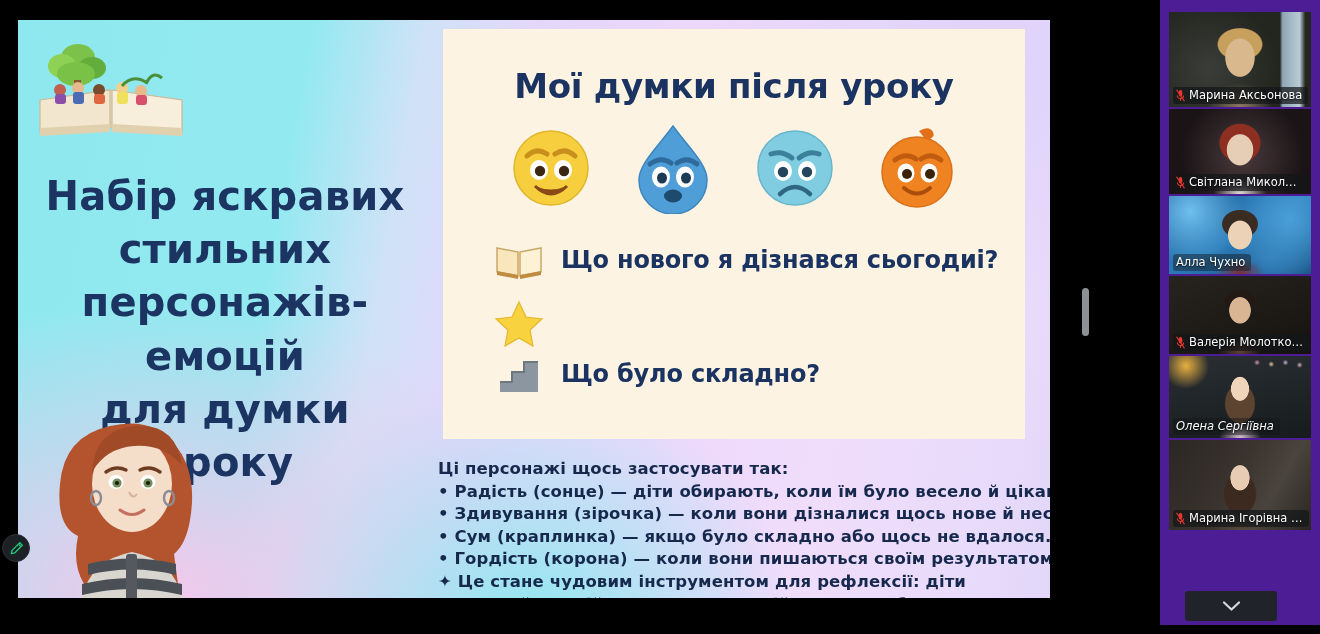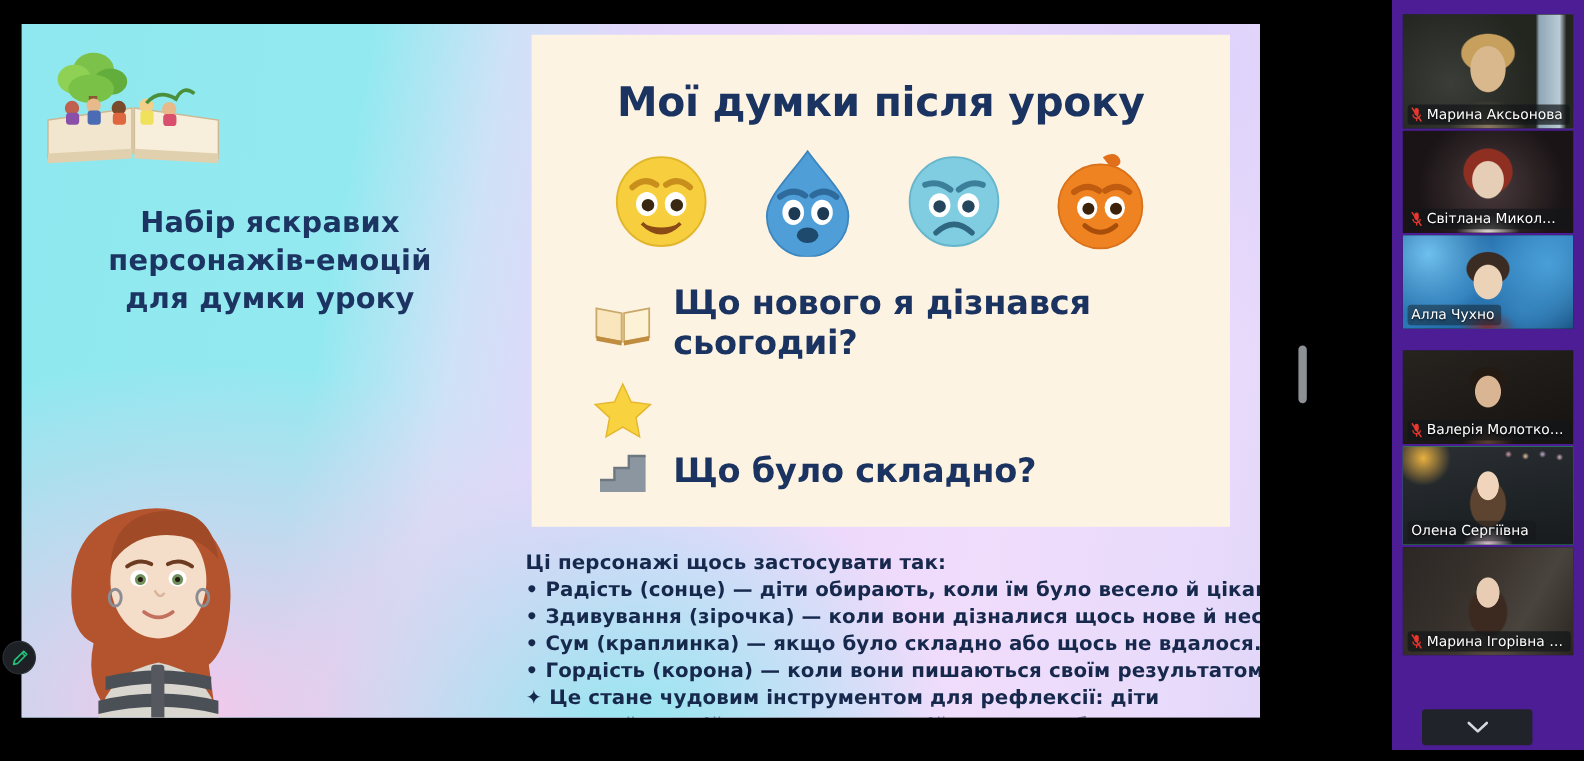--- a/index.html
+++ b/index.html
@@ -41,21 +41,21 @@
   }
 
   
   .book-art { position: absolute; left: 8px; top: 8px; width: 175px; height: 120px; }
 
   
   .headline {
     position: absolute; left: 22px; top: 150px; width: 370px;
     text-align: center; color: #1c3461;
     font-family: "DejaVu Sans", "Liberation Sans", sans-serif;
-    font-weight: 700; font-size: 24px; line-height: 1.33;
+    font-weight: 700; font-size: 40px; line-height: 1.33;
     letter-spacing: .2px;
   }
 
   
   .woman-art { position: absolute; left: 10px; top: 368px; width: 250px; height: 230px; }
 
   
   .card {
     position: absolute; left: 425px; top: 9px; width: 582px; height: 410px;
     background: #fdf3e3;
@@ -65,21 +65,21 @@
     font-weight: 700; font-size: 34px; letter-spacing: -0.3px;
   }
   .emoji-row {
     display: flex; justify-content: center; gap: 30px; margin-top: 16px;
   }
   .emoji-row svg { display: block; }
   .qa-list { margin: 22px 0 0 48px; }
   .qa-item { display: flex; align-items: center; gap: 14px; margin-bottom: 16px; }
   .qa-item:nth-child(2) { margin-bottom: 2px; }
   .qa-icon { width: 56px; height: 48px; flex: 0 0 56px; display:flex; align-items:center; justify-content:center; }
-  .qa-text { color: #1a3360; font-weight: 700; font-size: 28px; letter-spacing: -0.2px; }
+  .qa-text { color: #1a3360; font-weight: 700; font-size: 24px; letter-spacing: -0.2px; }
 
   
   .notes {
     position: absolute; left: 420px; top: 438px; width: 600px;
     color: #16294d; font-size: 16.5px; line-height: 1.37; font-weight: 600;
     letter-spacing: .1px;
   }
   .notes .n-line { white-space: nowrap; }
   .notes .n-wrap { white-space: normal; }
 
@@ -100,21 +100,21 @@
   
   #filmstrip {
     position: absolute; left: 1160px; top: 0; width: 160px; height: 625px;
     background: #4c1d95;
   }
   .tile {
     position: relative; width: 142px; margin: 0 auto; overflow: hidden;
     background: #16191c;
   }
   .tile .feed { position: absolute; inset: 0; }
-  .tile.active { outline: 3px solid #2fd27a; outline-offset: -3px; }
+  .tile.active { outline: 3px solid #2fd27a; outline-offset: -3px; font-style: italic; }
   .namebar {
     position: absolute; left: 4px; bottom: 3px;
     display: flex; align-items: center; gap: 4px;
     background: rgba(20,22,25,.72); border-radius: 3px;
     padding: 1px 6px 2px 3px; max-width: 136px;
   }
   .namebar .nm {
     color: #fff; font-size: 11.5px; white-space: nowrap;
     overflow: hidden; text-overflow: ellipsis; max-width: 120px;
     text-shadow: 0 1px 2px rgba(0,0,0,.9);
@@ -158,20 +158,21 @@
         <circle cx="96" cy="60" r="6" fill="#f2d08a"></circle>
           <rect x="91" y="64" width="11" height="12" rx="3" fill="#f0e15c"></rect>
         <circle cx="115" cy="63" r="6" fill="#e8b98b"></circle>
           <rect x="110" y="67" width="11" height="10" rx="3" fill="#d94f6e"></rect>
         <path d="M96 58 q10 -12 24 -4" stroke="#4a8f3a" stroke-width="3" fill="none"></path>
         <path d="M120 56 q6 -14 16 -6" stroke="#4a8f3a" stroke-width="3" fill="none"></path>
       </svg>
 
       <div class="headline">
         <div>Набір яскравих</div>
+        <div>стильних</div>
         <div>персонажів-емоцій</div>
         <div>для думки уроку</div>
       </div>
 
       <svg class="woman-art" viewBox="0 0 250 230">
         <path d="M56 196 q-12 -20 -6 -48 q-22 -10 -18 -52 q4 -48 50 -58 q44 -10 66 20 q22 28 14 74 q-4 24 -16 34 l4 30 z" fill="#b4542e"></path>
         <ellipse cx="104" cy="96" rx="40" ry="48" fill="#f4ddc9"></ellipse>
         <path d="M64 84 q2 -42 42 -46 q42 -4 48 40 q-18 -22 -48 -20 q-28 2 -42 26 z" fill="#a14a28"></path>
         <ellipse cx="88" cy="94" rx="7.5" ry="7" fill="#fff"></ellipse>
         <ellipse cx="120" cy="94" rx="7.5" ry="7" fill="#fff"></ellipse>
@@ -351,21 +352,21 @@
              linear-gradient(150deg,#1d5d96 0%,#2a7ab8 50%,#12456f 100%);"></div>
       <div class="feed" style="background:
              radial-gradient(ellipse 20px 24px at 50% 50%, #ecd2b6 0%, #ecd2b6 58%, rgba(0,0,0,0) 62%),
              radial-gradient(ellipse 28px 22px at 50% 36%, #3a2c22 0%, #3a2c22 62%, rgba(0,0,0,0) 66%),
              radial-gradient(ellipse 34px 22px at 50% 100%, #7c2f35 0%, rgba(0,0,0,0) 72%);"></div>
       <div class="namebar" style="background:rgba(20,22,25,.45)">
         <span class="nm">Алла Чухно</span>
       </div>
     </div>
 
-    <div class="tile" style="height:78px;margin-top:18px">
+    <div class="tile" style="height:78px;margin-top:2px">
       <div class="feed" style="background:linear-gradient(160deg,#272420 0%,#15120f 100%);"></div>
       <div class="feed" style="background:
              radial-gradient(ellipse 18px 22px at 50% 44%, #d9b593 0%, #d9b593 58%, rgba(0,0,0,0) 62%),
              radial-gradient(ellipse 24px 18px at 50% 32%, #241a14 0%, #241a14 62%, rgba(0,0,0,0) 66%),
              radial-gradient(ellipse 30px 20px at 50% 96%, #5e4232 0%, rgba(0,0,0,0) 72%);"></div>
       <div class="namebar">
         <svg class="mic-muted" viewBox="0 0 10 14">
           <rect x="3" y="1" width="4" height="7" rx="2" fill="#e8372d"></rect>
           <path d="M1.6 7 a3.4 3.4 0 0 0 6.8 0" stroke="#e8372d" stroke-width="1.2" fill="none"></path>
           <rect x="4.4" y="10" width="1.2" height="3" fill="#e8372d"></rect>

